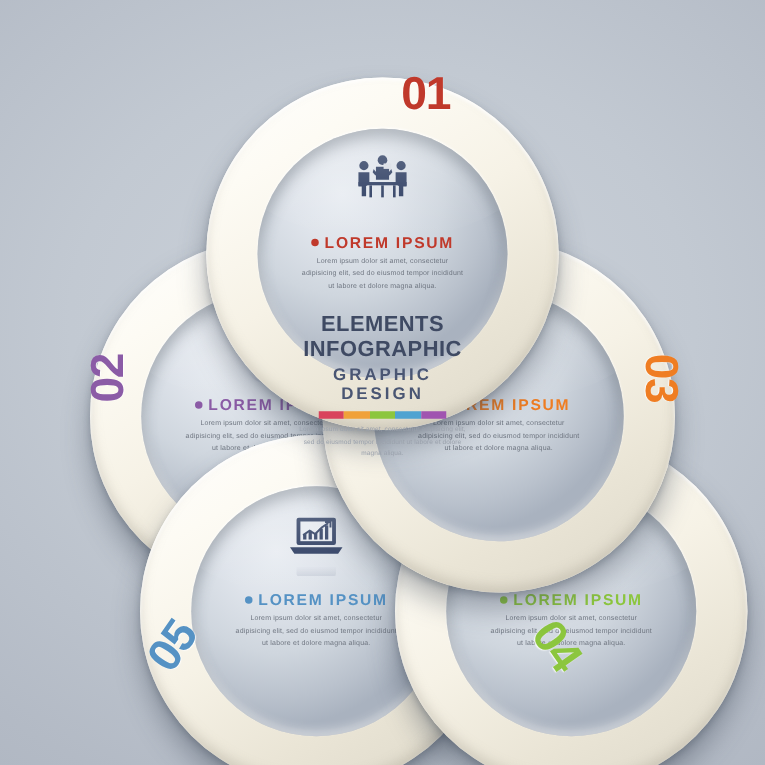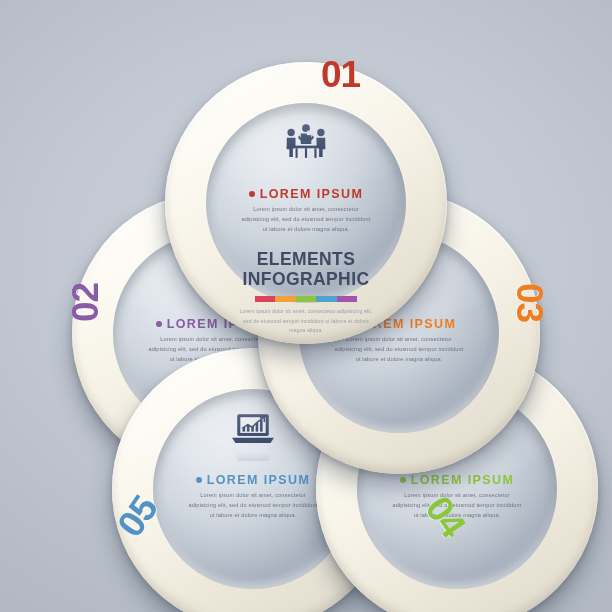--- a/index.html
+++ b/index.html
@@ -270,20 +270,21 @@
         </span>
         <p class="body">Lorem ipsum dolor sit amet, consectetur adipisicing elit, sed do eiusmod tempor incididunt ut labore et dolore magna aliqua.</p>
       </div>
     </div>
     <span class="num" style="left:128px;top:-6px;color:#c0392b;margin-left:28px;">01</span>
   </div>
 
   <div class="hub">
     <div class="t1">ELEMENTS</div>
     <div class="t1">INFOGRAPHIC</div>
+    <div class="t2">GRAPHIC DESIGN</div>
     <div class="bar">
       <span style="background:#d9435c"></span>
       <span style="background:#f0a13a"></span>
       <span style="background:#8cc63e"></span>
       <span style="background:#4fa3d1"></span>
       <span style="background:#a054b0"></span>
     </div>
     <div class="t3">Lorem ipsum dolor sit amet, consectetur adipisicing elit, sed do eiusmod tempor incididunt ut labore et dolore magna aliqua.</div>
   </div>
 

